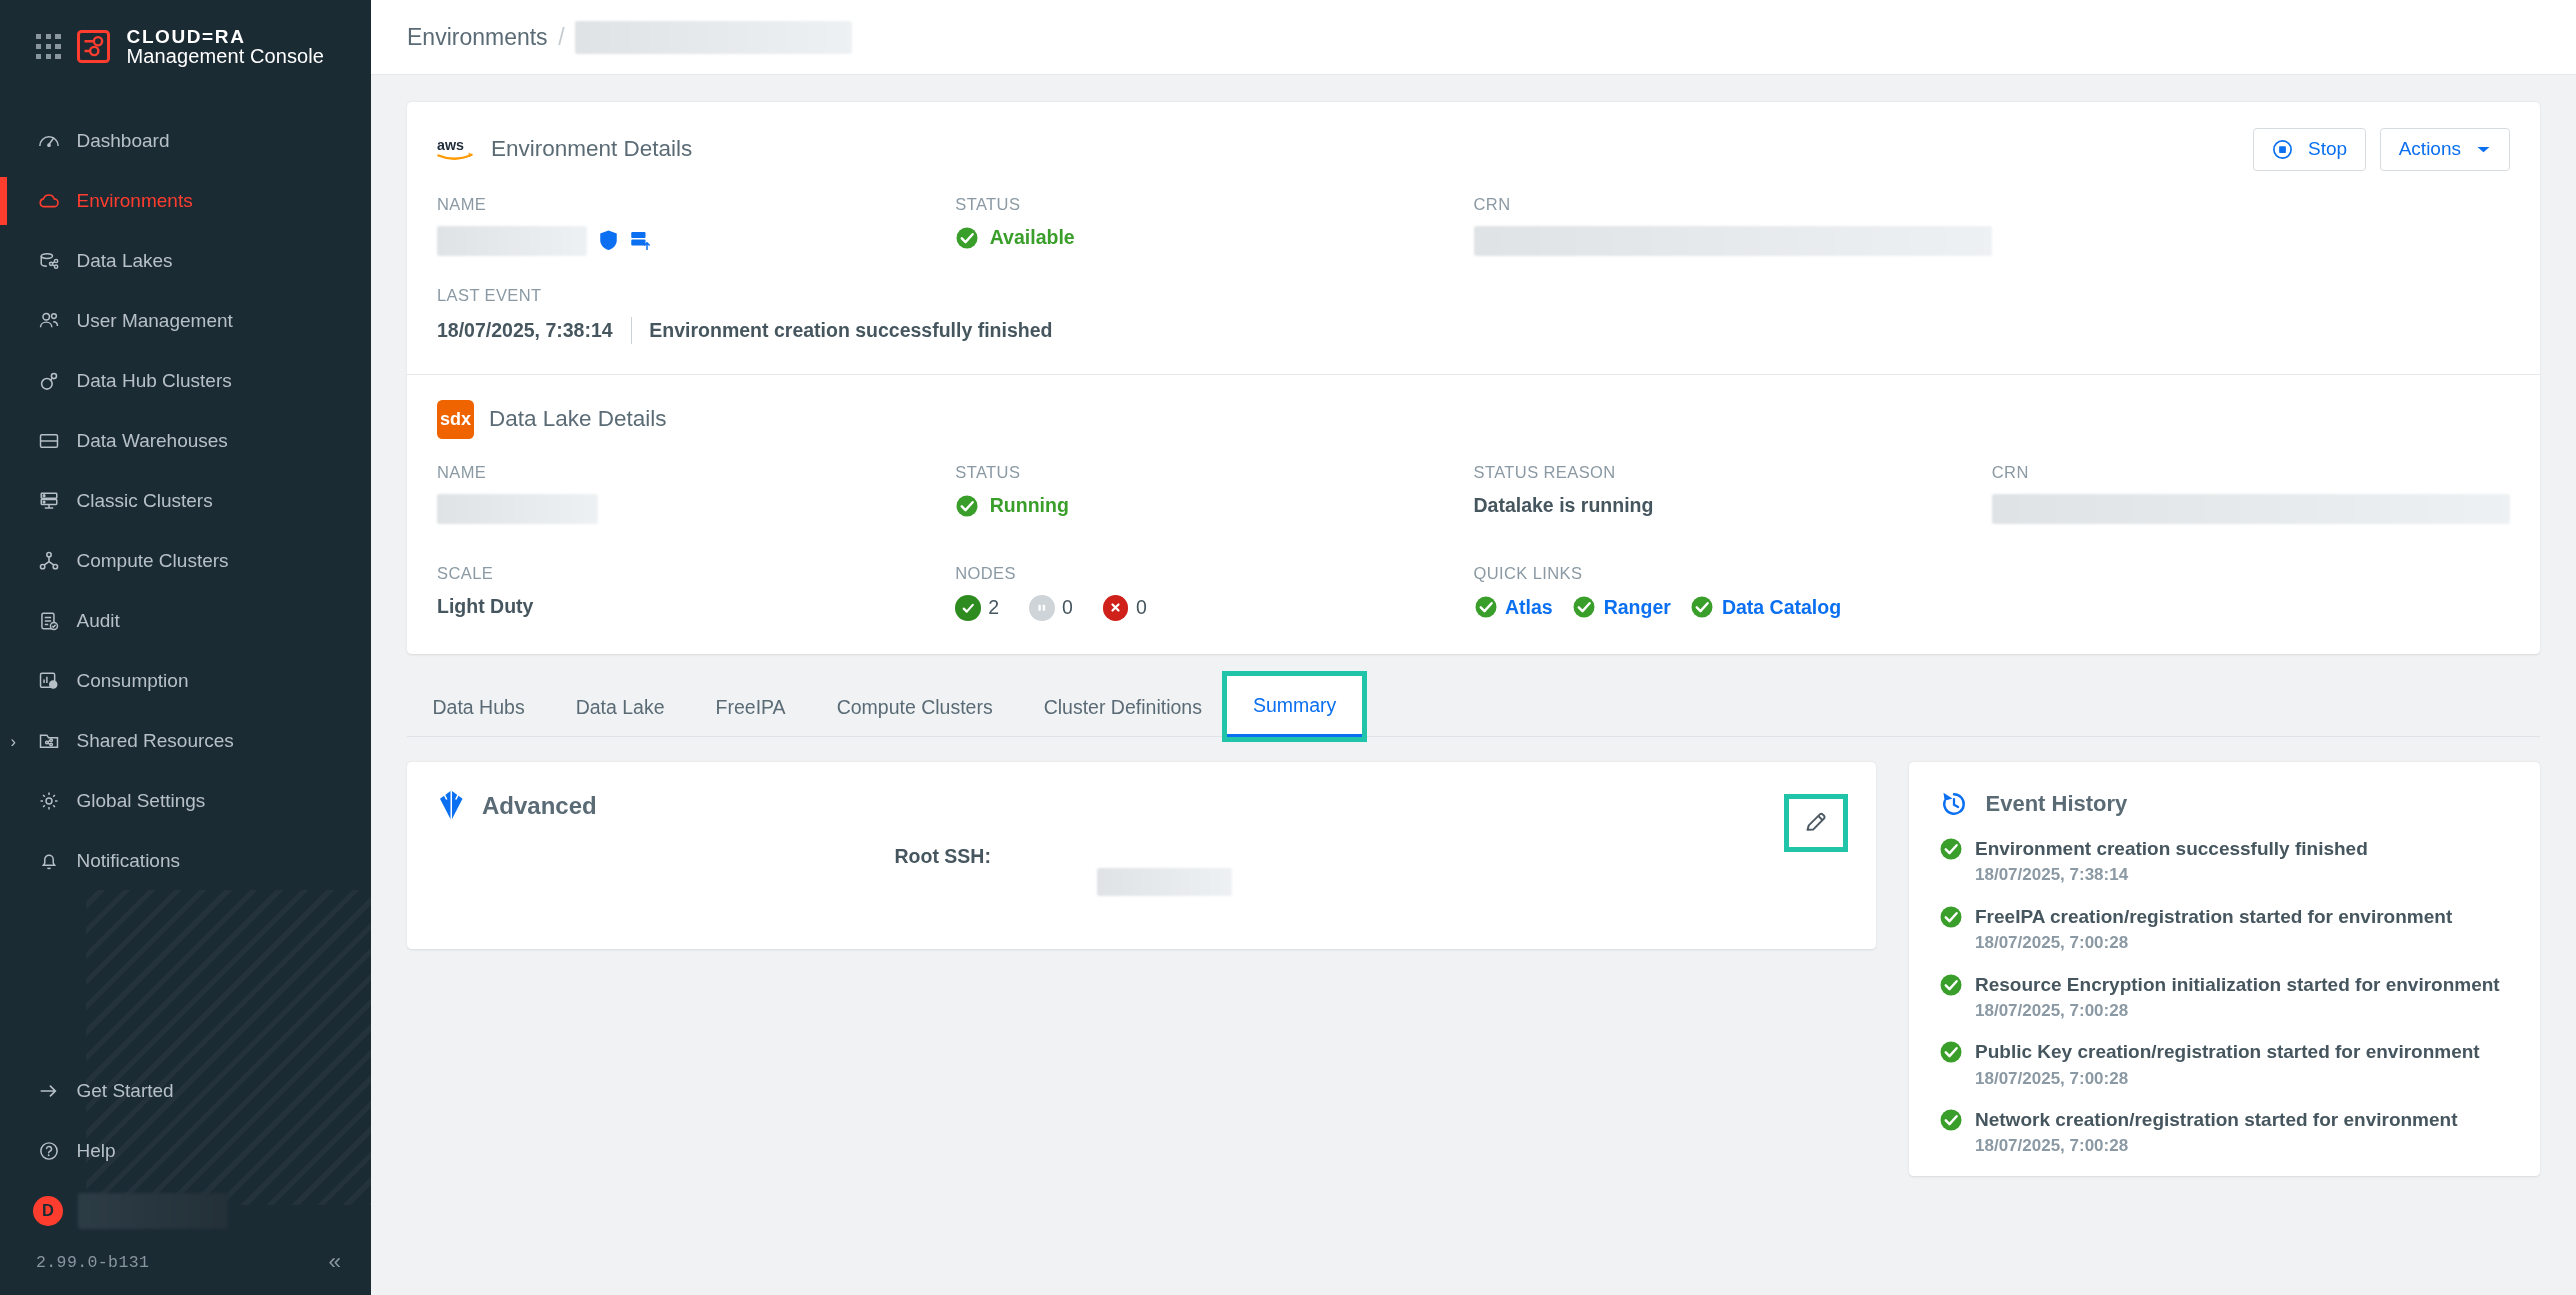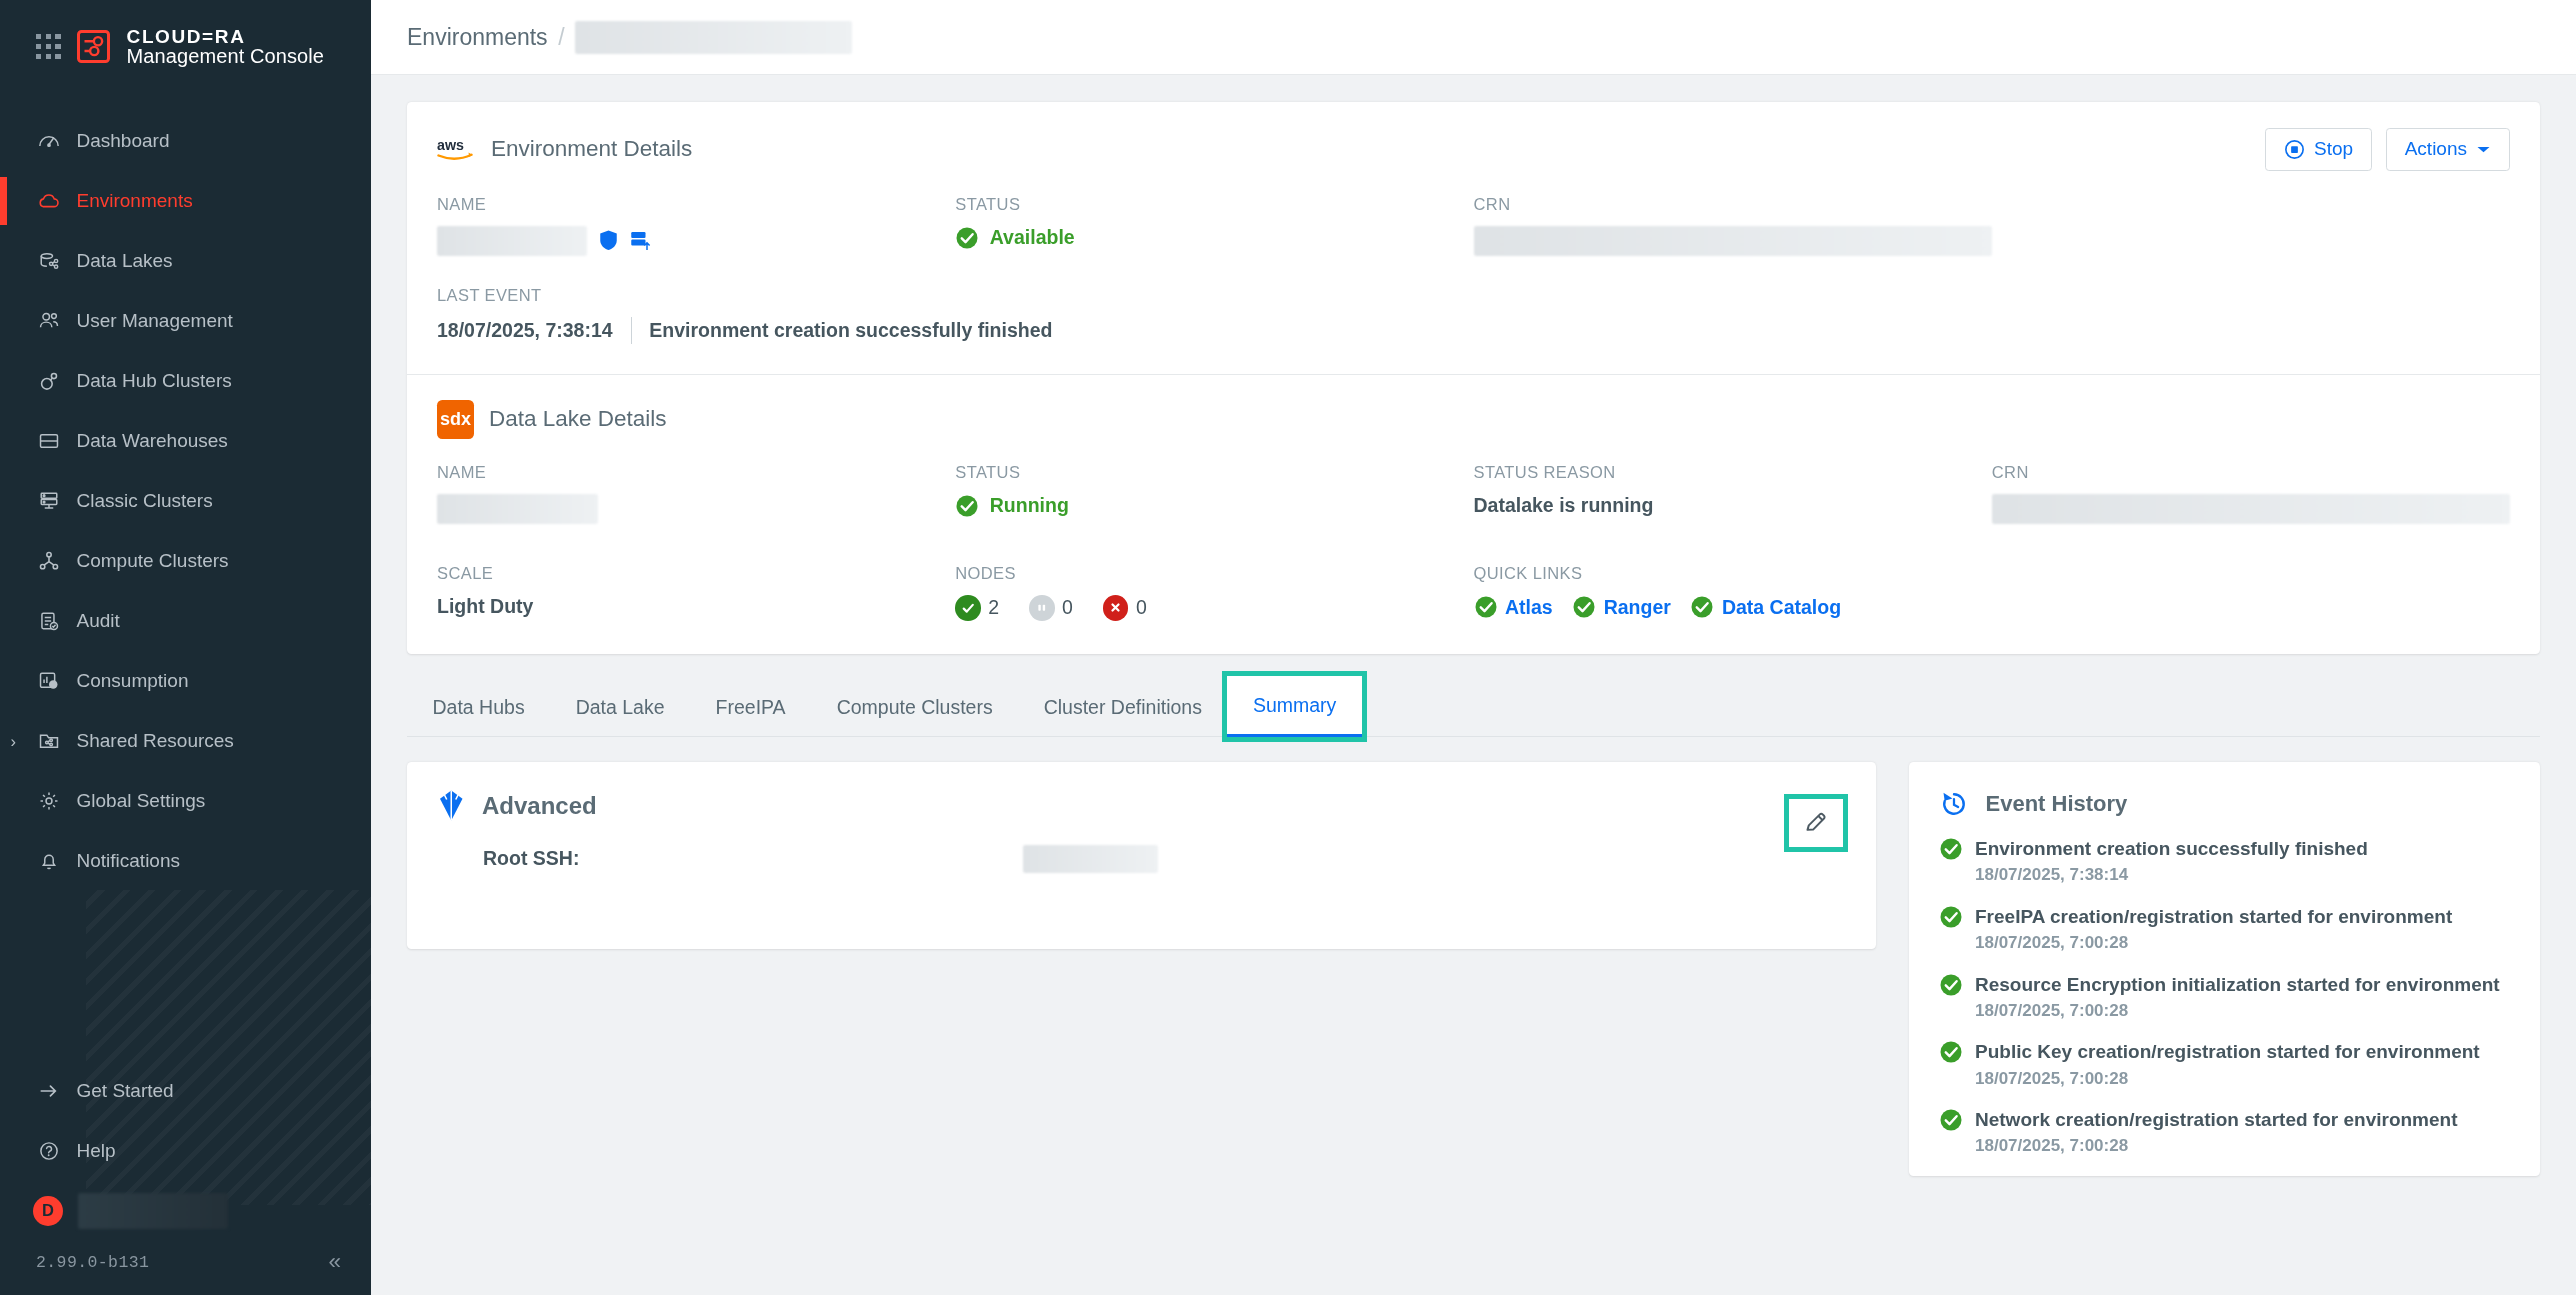--- a/index.html
+++ b/index.html
@@ -66,21 +66,21 @@
   .crumb-redact { width:277px; height:33px; display:inline-block; }
 
   .content { flex:1 1 auto; padding:27px 36px 0 36px; overflow:hidden; }
   .card { background:#fff; border-radius:4.5px; box-shadow:0 0.7px 2.2px rgba(0,0,0,.10); }
   .panel { padding:0 30px; }
   .sec-head { display:flex; align-items:center; gap:15px; padding:25.5px 0 13.5px 0; }
   .sec-title { font-size:22.5px; color:#5a6b75; }
   .sec-actions { margin-left:auto; display:flex; gap:13.5px; }
   .btn {
     border:0.7px solid #d5dbdf; background:#fff; border-radius:3.7px; color:#0a6ff0;
-    font-size:19px; padding:0 18px; height:43px; display:flex; align-items:center; gap:9px;
+    font-size:19px; padding:0 18px; height:43px; display:flex; align-items:center; gap:15px;
     cursor:pointer; font-family:"Liberation Sans",sans-serif;
   }
   .aws-logo { width:39px; height:25.5px; flex:0 0 39px; }
   .sdx-logo {
     width:37px; height:39px; flex:0 0 37px; background:#f06400; border-radius:5.2px;
     color:#fff; font-size:18px; font-weight:bold; display:flex; align-items:center; justify-content:center;
   }
 
   .grid4 { display:grid; grid-template-columns:1fr 1fr 1fr 1fr; padding-bottom:10.5px; }
   .fld { padding:10.5px 0 19.5px 0; }
@@ -112,21 +112,21 @@
   }
   .tab.active { color:#0a6ff0; border-bottom:3.7px solid #0a6ff0; }
   .tab-hl { position:relative; outline:5.2px solid #20c4a8; background:#fff; }
   .tabs-rest { flex:1 1 auto; border-bottom:1.5px solid #dfe3e6; }
 
   .below { display:flex; gap:33px; margin-top:25.5px;font-weight:bold; }
   .adv-card { width:1469px; flex:0 0 1469px; height:187px; position:relative; padding:0 30px; }
   .adv-head { display:flex; align-items:center; gap:16.5px; padding:27px 0 7.5px 0; }
   .gem { width:28.5px; height:33px; flex:0 0 28.5px; }
   .adv-title { font-size:24px; color:#5a6b75; }
-  .adv-row { display:flex; align-items:center; padding-left:46px; margin-top:15px; font-size:19.5px; color:#46565f; }
+  .adv-row { display:flex; align-items:center; padding-left:46px; margin-top:15px; font-size:19.5px; color:#46565f;flex-direction:column; }
   .adv-key { width:540px; }
   .edit-btn {
     position:absolute; right:33px; top:37px; width:54px; height:48px; background:#fff;
     border:none; display:flex; align-items:center; justify-content:center; cursor:pointer;
     outline:5.2px solid #20c4a8;
   }
   .pencil { width:25.5px; height:25.5px; }
 
   .hist-card { flex:1 1 auto; padding:0 30px 0 30px; overflow:hidden; }
   .hist-head { display:flex; align-items:center; gap:16.5px; padding:27px 0 18px 0; }

